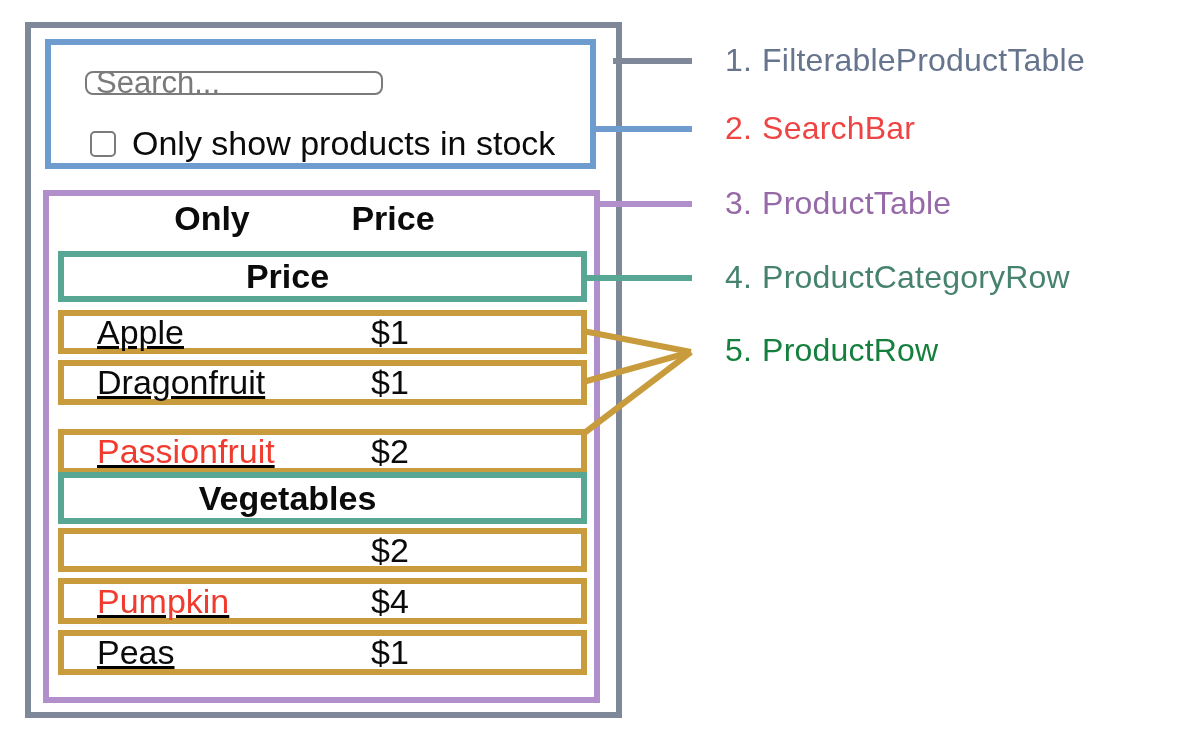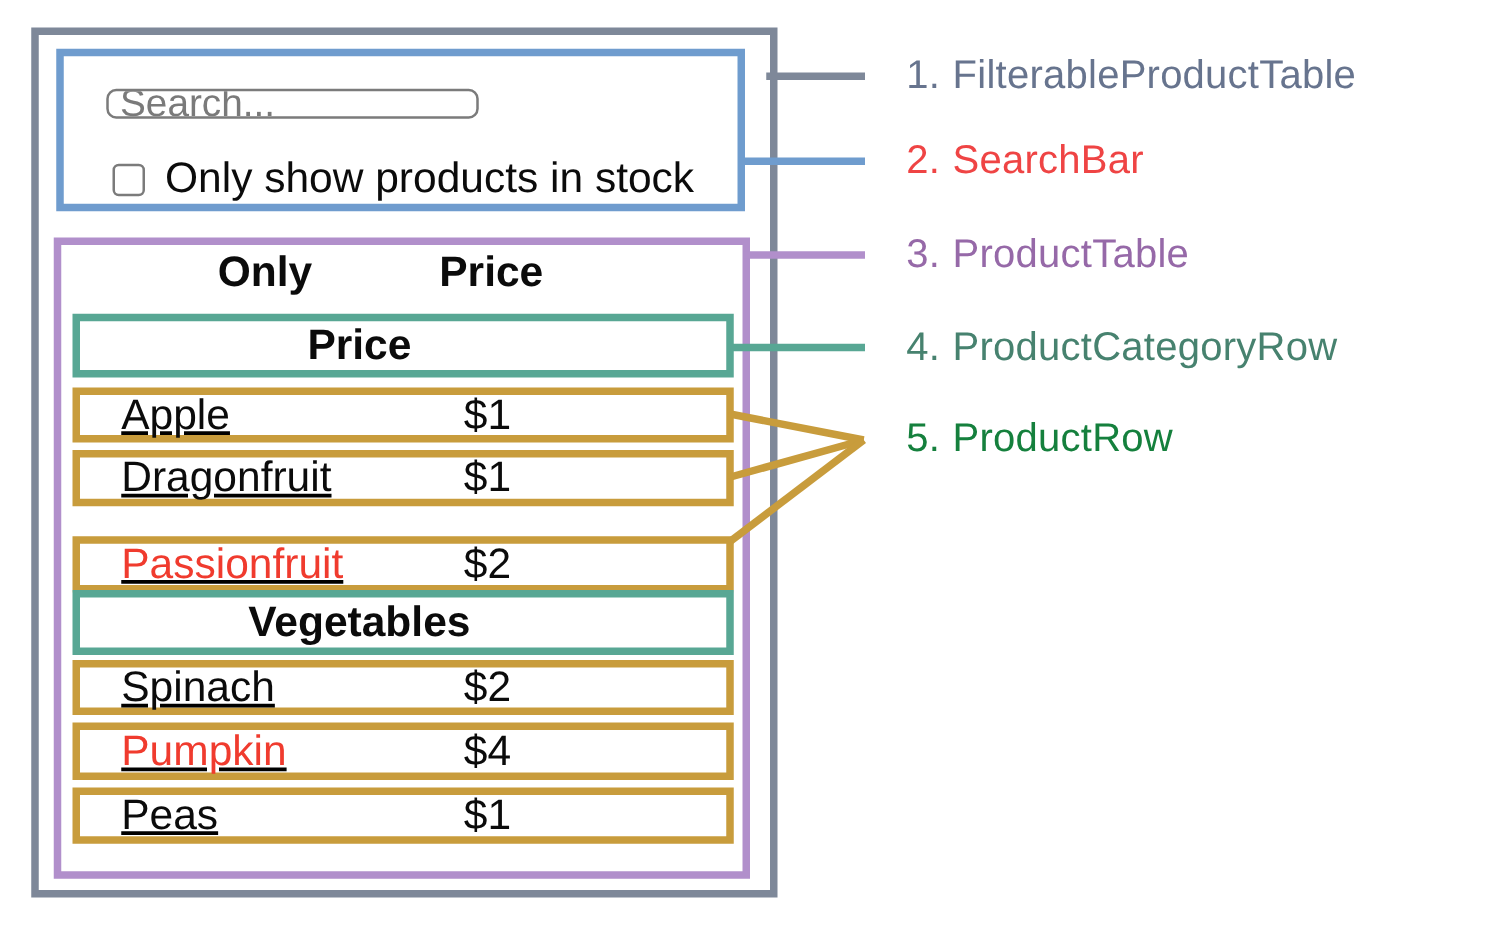--- a/index.html
+++ b/index.html
@@ -94,21 +94,20 @@
   <div class="box prod-row row-passionfruit oos">
     <span class="cell-name">Passionfruit</span>
     <span class="cell-price">$2</span>
   </div>
 
   <div class="box cat-row row-vegetables">
     <span class="cat-label">Vegetables</span>
   </div>
 
   <div class="box prod-row row-spinach">
-    <span class="cell-name">Spinach</span>
     <span class="cell-price">$2</span>
   </div>
   <div class="box prod-row row-pumpkin oos">
     <span class="cell-name">Pumpkin</span>
     <span class="cell-price">$4</span>
   </div>
   <div class="box prod-row row-peas">
     <span class="cell-name">Peas</span>
     <span class="cell-price">$1</span>
   </div>

